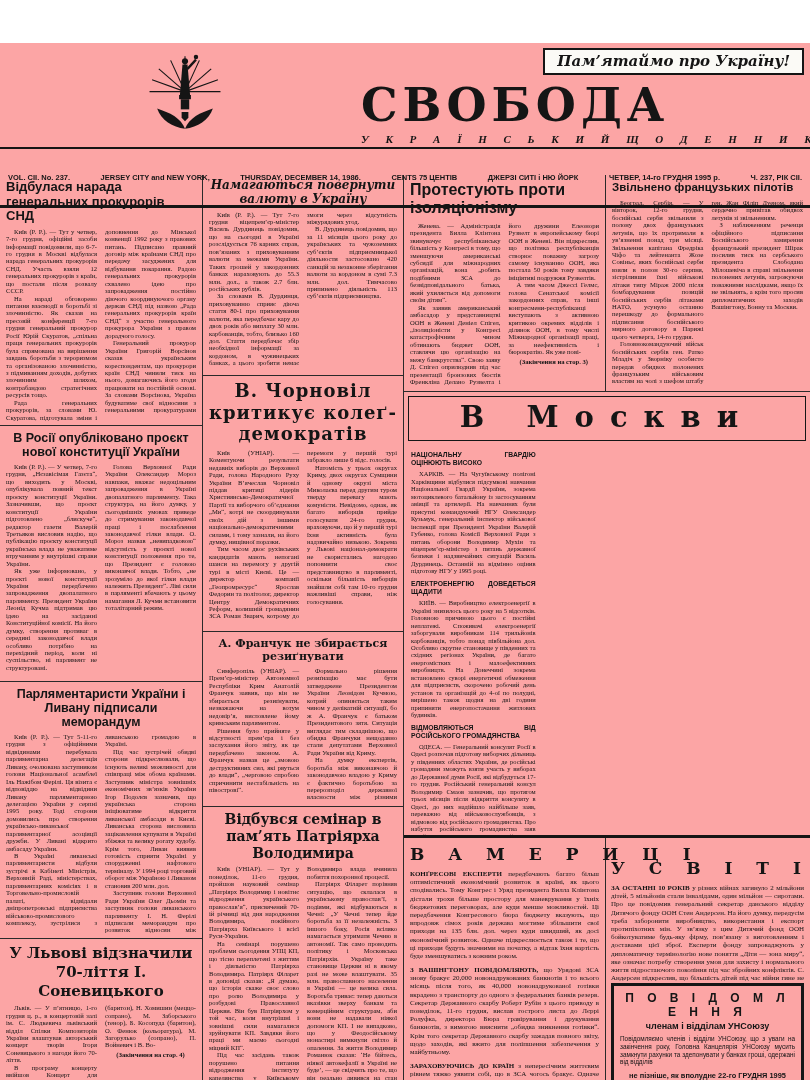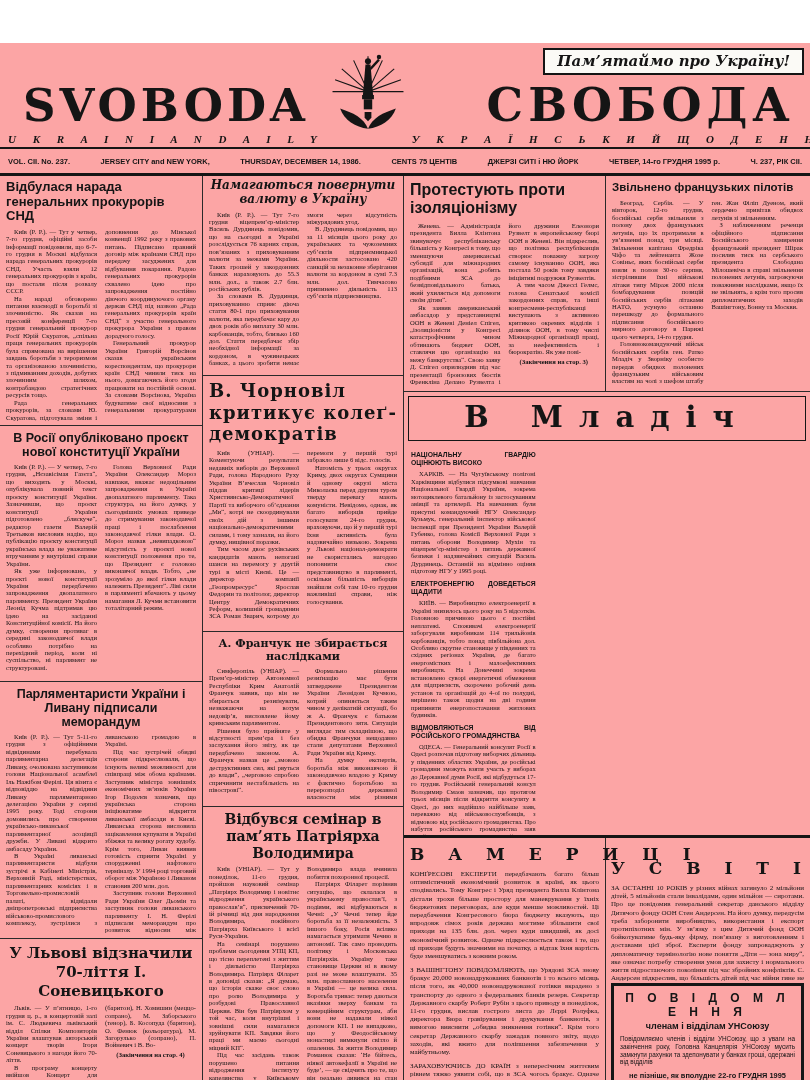--- a/index.html
+++ b/index.html
@@ -10,40 +10,40 @@
   .banner{position:absolute;top:5px;right:6px;border:2px solid #151515;padding:2px 12px 3px;
           font-family:"DejaVu Serif",serif;font-style:italic;font-weight:bold;font-size:15px;background:#fbfaf6;z-index:2;}
   .masthead{display:grid;grid-template-columns:1fr 88px 1fr;align-items:end;height:102px;padding:0 8px;}
   .mast-block{text-align:center;}
   .mast-title{font-family:"DejaVu Serif",serif;font-weight:bold;line-height:0.95;}
   .mast-left .mast-title{font-size:45px;letter-spacing:4px;}
   .mast-right .mast-title{font-size:46px;letter-spacing:5px;}
   .mast-sub{font-family:"Liberation Serif",serif;font-style:italic;font-weight:bold;font-size:11px;letter-spacing:7px;margin-top:5px;white-space:nowrap;}
   .emblem{display:flex;justify-content:center;align-items:flex-end;padding-bottom:2px;}
   .dateline{height:24px;margin-top:2px;border-top:2px solid #151515;border-bottom:3px solid #151515;
-            display:flex;align-items:center;justify-content:space-between;padding:0 8px;
+            display:flex;align-items:center;justify-content:space-between;padding:16px 8px;
             font-family:"Liberation Sans",sans-serif;font-weight:bold;font-size:7.5px;white-space:nowrap;}
   
   .main{display:flex;height:948px;}
   .col1{width:202px;border-right:1px solid #2a2a2a;display:flex;flex-direction:column;}
   .col2{width:200px;border-right:1px solid #2a2a2a;display:flex;flex-direction:column;}
   .colR{width:406px;display:flex;flex-direction:column;}
   .art{padding:1px 6px 2px;display:flex;flex-direction:column;overflow:hidden;box-sizing:border-box;}
   .rule{border-top:1px solid #2a2a2a;}
   .hA1{height:250px}.hA2{height:256px}.hA3{height:257px}.hA4{height:185px}
   .hB1{height:200px}.hB2{height:256px}.hB3{height:175px}.hB4{height:317px}
   
   .h-sans{font-family:"Liberation Sans",sans-serif;font-weight:700;line-height:1.12;margin:4px 0;}
   .t-a1{font-size:13px;}
   .t-a2{font-size:12.5px;text-align:center;}
   .t-a3{font-size:12.5px;text-align:center;}
   .t-c1{font-size:16px;margin:5px 0;}
   .t-d1{font-size:11.5px;text-align:left;margin:5px 0;}
   .t-b1{font-family:"DejaVu Serif",serif;font-style:italic;font-weight:bold;font-size:12px;text-align:center;line-height:1.15;margin:3px 0 4px;}
-  .t-b2{font-family:"DejaVu Serif",serif;font-weight:bold;font-size:18px;letter-spacing:1px;text-align:left;line-height:1.2;margin:3px 0 4px;}
+  .t-b2{font-family:"DejaVu Serif",serif;font-weight:bold;font-size:18px;letter-spacing:1px;text-align:center;line-height:1.2;margin:3px 0 4px;}
   .t-b3{font-family:"DejaVu Serif",serif;font-weight:bold;font-size:11px;text-align:center;margin:4px 0;}
   .t-b4{font-family:"DejaVu Serif",serif;font-weight:bold;font-size:14px;text-align:center;line-height:1.2;margin:3px 0 4px;}
   .t-a4{font-family:"DejaVu Serif",serif;font-weight:bold;font-size:15px;text-align:center;line-height:1.25;margin:4px 0;}
   
   .body2{flex:1;column-count:2;column-gap:8px;column-fill:auto;text-align:justify;
          font-size:6.6px;line-height:1.13;overflow:hidden;}
   .para{margin:0;text-indent:8px;}
   .cont{font-weight:bold;text-align:center;text-indent:0;margin:2px 0 0;font-size:6.6px;}
   
   .rowTop{height:216px;display:flex;}
@@ -54,42 +54,38 @@
            font-weight:bold;font-size:29px;letter-spacing:16px;padding:3px 0 6px;}
   .ukrBody{flex:1;column-count:3;column-gap:9px;column-fill:auto;padding:3px 7px;font-size:6.5px;
            line-height:1.15;text-align:justify;overflow:hidden;}
   .subhead{font-family:"Liberation Sans",sans-serif;font-weight:bold;font-size:6.8px;line-height:1.2;margin:5px 0 3px;}
   .rowBot{height:288px;display:flex;border-top:3px solid #151515;box-sizing:border-box;}
   .cAm{width:202px;border-right:1px solid #2a2a2a;padding:2px 6px;display:flex;flex-direction:column;box-sizing:border-box;}
   .cWo{width:203px;padding:16px 5px;display:flex;flex-direction:column;box-sizing:border-box;}
   .secHead{text-align:center;font-family:"DejaVu Serif",serif;font-weight:bold;font-size:17px;letter-spacing:9px;margin:4px 0 6px;white-space:nowrap;}
   .secBody{font-size:7px;line-height:1.17;text-align:justify;overflow:hidden;}
   .secBody .para{text-indent:0;margin:0 0 6px;}
-  .lead{font-weight:normal;}
+  .lead{font-weight:bold;}
   
   .notice{margin-top:auto;border:3px solid #151515;padding:4px 6px;font-family:"Liberation Sans",sans-serif;
           font-size:6.4px;line-height:1.2;text-align:justify;height:140px;overflow:hidden;
           display:flex;flex-direction:column;box-sizing:border-box;}
   .notice-title{text-align:center;font-weight:bold;font-size:12px;letter-spacing:5px;margin:1px 0 2px;}
   .notice-sub{text-align:center;font-weight:bold;font-size:9px;margin-bottom:3px;}
   .notice-deadline{text-align:center;font-weight:bold;font-size:7.4px;margin:3px 0;}
   .notice p{margin:0 0 3px;}
 </style>
 </head>
 <body>
 
 <div class="page">
 
   <div class="hdr">
     <div class="banner">Пам’ятаймо про Україну!</div>
     <div class="masthead">
-      <div class="mast-block mast-left">
-        <div class="mast-title">SVOBODA</div>
-        <div class="mast-sub">U K R A I N I A N   D A I L Y</div>
-      </div>
       <div class="emblem">
         <svg width="76" height="96" viewBox="0 0 90 112" xmlns="http://www.w3.org/2000/svg">
           <g stroke="#151515" stroke-width="1.3">
             <line x1="45" y1="52" x2="45" y2="10"></line>
               <line x1="45" y1="52" x2="62" y2="15"></line>
             <line x1="45" y1="52" x2="76" y2="25"></line>
               <line x1="45" y1="52" x2="84" y2="38"></line>
             <line x1="45" y1="52" x2="87" y2="52"></line>
               <line x1="45" y1="52" x2="28" y2="15"></line>
             <line x1="45" y1="52" x2="14" y2="25"></line>
@@ -174,21 +170,21 @@
       </div>
       <div class="art hB2 rule">
         <div class="t-b2">В. Чорновіл критикує колеґ-демократів</div>
         <div class="body2">
             <p class="para">Київ (УНІАР). — Коментуючи результати недавніх виборів до Верховної Ради, голова Народного Руху України В’ячеслав Чорновіл піддав критиці лідерів Християнсько-Демократичної Партії та виборчого об’єднання „Ми“, котрі не скоординували своїх дій з іншими національно-демократичними силами, і тому зазнали, на його думку, нищівної поразки.</p>
             <p class="para">Тим часом двоє рухівських кандидатів мають непогані шанси на перемогу у другій турі в місті Києві. Це — директор компанії „Геопромресурс“ Ярослав Федорин та політолог, директор Центру Демократичних Реформ, колишній громадянин ЗСА Роман Зварич, котрому до перемоги у першій турі забракло лише 6 відс. голосів.</p>
             <p class="para">Натомість у трьох округах Криму, двох округах Сумщини й одному окрузі міста Миколаєва перед другим туром тверду перевагу мають комуністи. Невідомо, однак, як багато виборців прийде голосувати 24-го грудня, враховуючи, що й у першій турі їхня активність була надзвичайно низькою. Зокрема у Львові націонал-демократи не скористались нагодою поповнити своє представництво в парляменті, оскільки більшість виборців знайшли собі там 10-го грудня важливіші справи, ніж голосування.</p>
           </div>
       </div>
       <div class="art hB3 rule">
-        <div class="t-b3">А. Франчук не збирається наслідками</div>
+        <div class="t-b3">А. Франчук не збирається резиґнувати</div>
         <div class="body2">
             <p class="para">Симферопіль (УНІАР). — Прем’єр-міністер Автономної Республіки Крим Анатолій Франчук заявив, що він не збирається резиґнувати, незважаючи на вотум недовір’я, висловлене йому кримським парляментом.</p>
             <p class="para">Рішення було прийняте у відсутності прем’єра і без заслухання його звіту, як це передбачено законом. А. Франчук назвав це „змовою деструктивних сил, які рвуться до влади“, „черговою спробою спричинити нестабільність на півострові“.</p>
             <p class="para">Формально рішення резиґнацію має бути затверджене Президентом України Леонідом Кучмою, котрий опиняється таким чином у делікатній ситуації, бо ж А. Франчук є батьком Президентового зятя. Ситуація виглядає тим складнішою, що обидва Франчуки нещодавно стали депутатами Верховної Ради України від Криму.</p>
             <p class="para">На думку експертів, боротьба між виконавчою й законодавчою владою у Криму є фактично боротьбою за перерозподіл державної власности між різними номенклятурно-олігархічними клянами у процесі так званої „приватизації“.</p>
           </div>
       </div>
       <div class="art hB4 rule">
         <div class="t-b4">Відбувся семінар в пам’ять Патріярха Володимира</div>
         <div class="body2">
@@ -211,21 +207,21 @@
           <div class="h-sans t-d1">Звільнено французьких пілотів</div>
           <div class="body2">
               <p class="para">Београд, Сербія. — У вівторок, 12-го грудня, боснійські серби звільнили з полону двох французьких летунів, що їх протримали в ув’язненні понад три місяці. Звільнення капітана Фредріка Чіфо та лейтенанта Жозе Совіньє, яких боснійські серби взяли в полон 30-го серпня, зістріливши їхні військові літаки типу Міраж 2000 після бомбардування позицій боснійських сербів літаками НАТО, усунуло останню перешкоду до формального підписання боснійського мирного договору в Парижі цього четверга, 14-го грудня.</p>
               <p class="para">Головнокомандуючий військ боснійських сербів ген. Ратко Младіч у Зворніку особисто передав обидвох полонених французьким військовим властям на чолі з шефом штабу ген. Жан Філіп Дуеном, який сердечно привітав обидвох летунів зі звільненням.</p>
               <p class="para">З наближенням реченця офіційного підписання Боснійського замирення французький президент Шірак посилив тиск на сербського президента Слободана Мілошевіча в справі звільнення полонених летунів, загрожуючи поважними наслідками, якщо їх не звільнять, а крім того просив дипломатичних заходів Вашінгтону, Бонну та Москви.</p>
             </div>
         </div>
       </div>
 
       <div class="ukr">
-        <div class="ukrHead">В Младіч</div>
+        <div class="ukrHead">В Москви</div>
         <div class="ukrBody">
             <div class="subhead">НАЦІОНАЛЬНУ ГВАРДІЮ ОЦІНЮЮТЬ ВИСОКО</div>
             <p class="para">ХАРКІВ. — На Чугуївському полігоні Харківщини відбулися підсумкові навчання Національної Гвардії України, зокрема мотоциклевого батальйону із застосуванням авіяції та артилерії. На навчаннях були присутні командуючий НГУ Олександер Кузьмук, генеральний інспектор військової інспекції при Президенті України Валерій Губенко, голова Комісії Верховної Ради з питань оборони Володимир Мухін та віцепрем’єр-міністер з питань державної безпеки і надзвичайних ситуацій Василь Дурдинець. Останній на відмінно оцінив підготову НГУ у 1995 році.</p>
             <div class="subhead">ЕЛЕКТРОЕНЕРГІЮ ДОВЕДЕТЬСЯ ЩАДИТИ</div>
             <p class="para">КИЇВ. — Виробництво електроенергії в Україні знизилось цього року на 5 відсотків. Головною причиною цього є постійні неплатежі. Споживачі електроенергії заборгували виробникам 114 трильйонів карбованців, тобто понад півбільйона дол. Особливо скрутне становище у південних та східних регіонах України, де багато енергомістких і малоефективних виробництв. На Донеччині зокрема встановлено суворі енергетичні обмеження для підприємств, скорочено робочий день установ та організацій до 4-ої по полудні, вирішено також щодня на дві години припиняти енергопостачання житлових будинків.</p>
             <div class="subhead">ВІДМОВЛЯЮТЬСЯ ВІД РОСІЙСЬКОГО ГРОМАДЯНСТВА</div>
             <p class="para">ОДЕСА. — Генеральний консулят Росії в Одесі розпочав підготову виборчих дільниць у південних областях України, де російські громадяни зможуть взяти участь у виборах до Державної думи Росії, які відбудуться 17-го грудня. Російський генеральний консул Володимир Смаов зазначив, що протягом трьох місяців після відкриття консуляту в Одесі, до них надійшло найбільше заяв, переважно від військовослужбовців, з відмовою від російського громадянства. Про набуття російського громадянства заяв надійшло дуже мало. Генеральний консул Росії також повідомив, що між делегаціями України і Росії відбулася друга тура переговорів про подвійне громадянство. Переговори ініціювала російська сторона, але остаточного рішення покищо не прийнято.</p>
           </div>
       </div>
 

